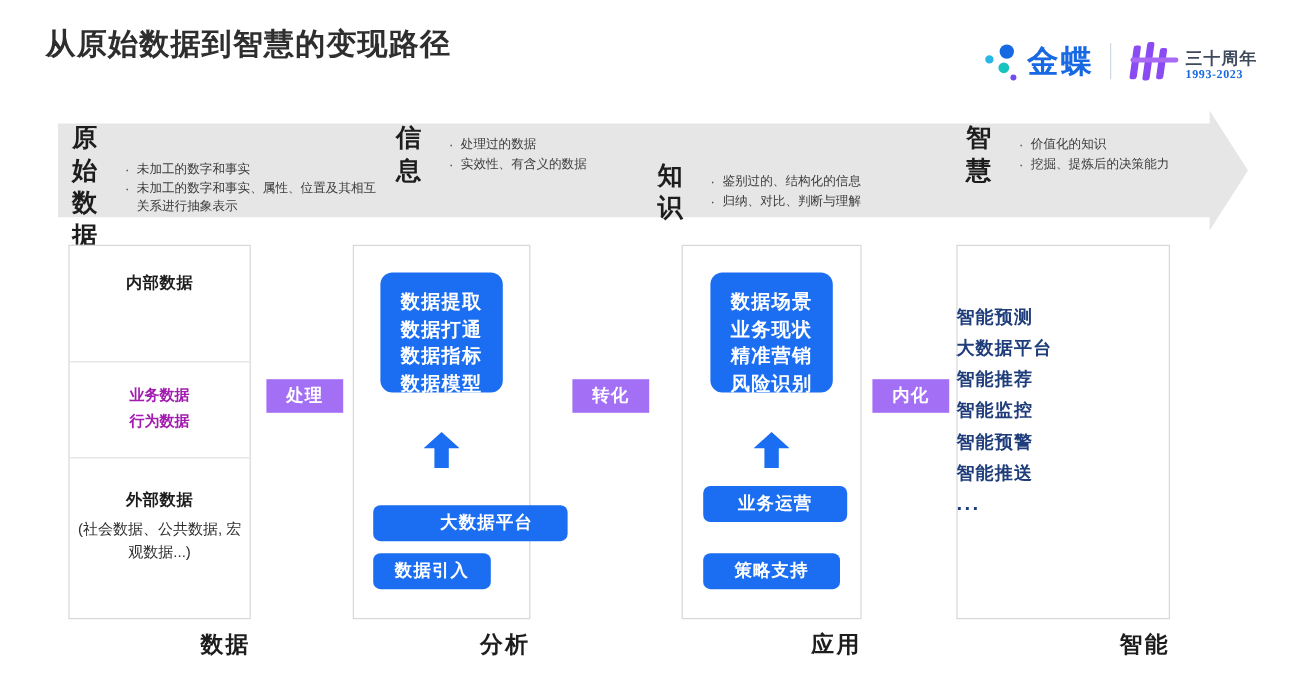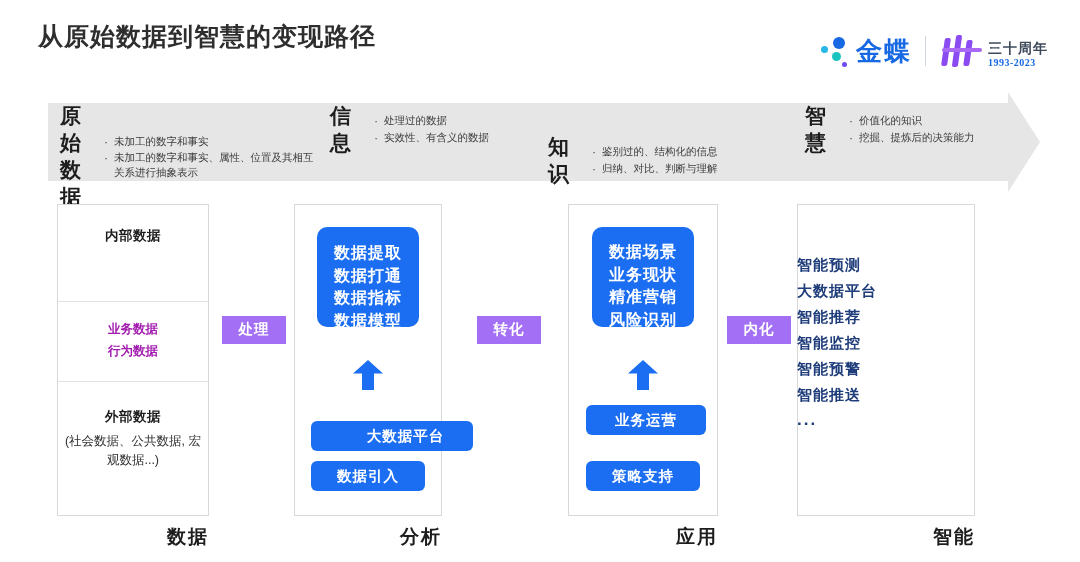--- a/index.html
+++ b/index.html
@@ -149,21 +149,21 @@
     color: #ffffff;
     border-radius: 6px;
     text-align: center;
     font-size: 14.5px;
     font-weight: bold;
     letter-spacing: 1px;
     line-height: 30px;
     height: 30px;
   }
   #pill-ana-1 { left: 311px; top: 421px; width: 135px; padding-left: 27px; }
-  #pill-ana-2 { left: 311px; top: 461px; width: 114px; }
+  #pill-ana-2 { left: 311px; top: 461px; width: 98px; }
   #pill-app-1 { left: 586px; top: 405px; width: 120px; }
   #pill-app-2 { left: 586px; top: 461px; width: 114px; }
 
   
   .up-arrow {
     position: absolute;
     width: 30px; height: 30px;
     background: #1b6ef1;
     clip-path: polygon(50% 0%, 100% 45%, 70% 45%, 70% 100%, 30% 100%, 30% 45%, 0% 45%);
   }

